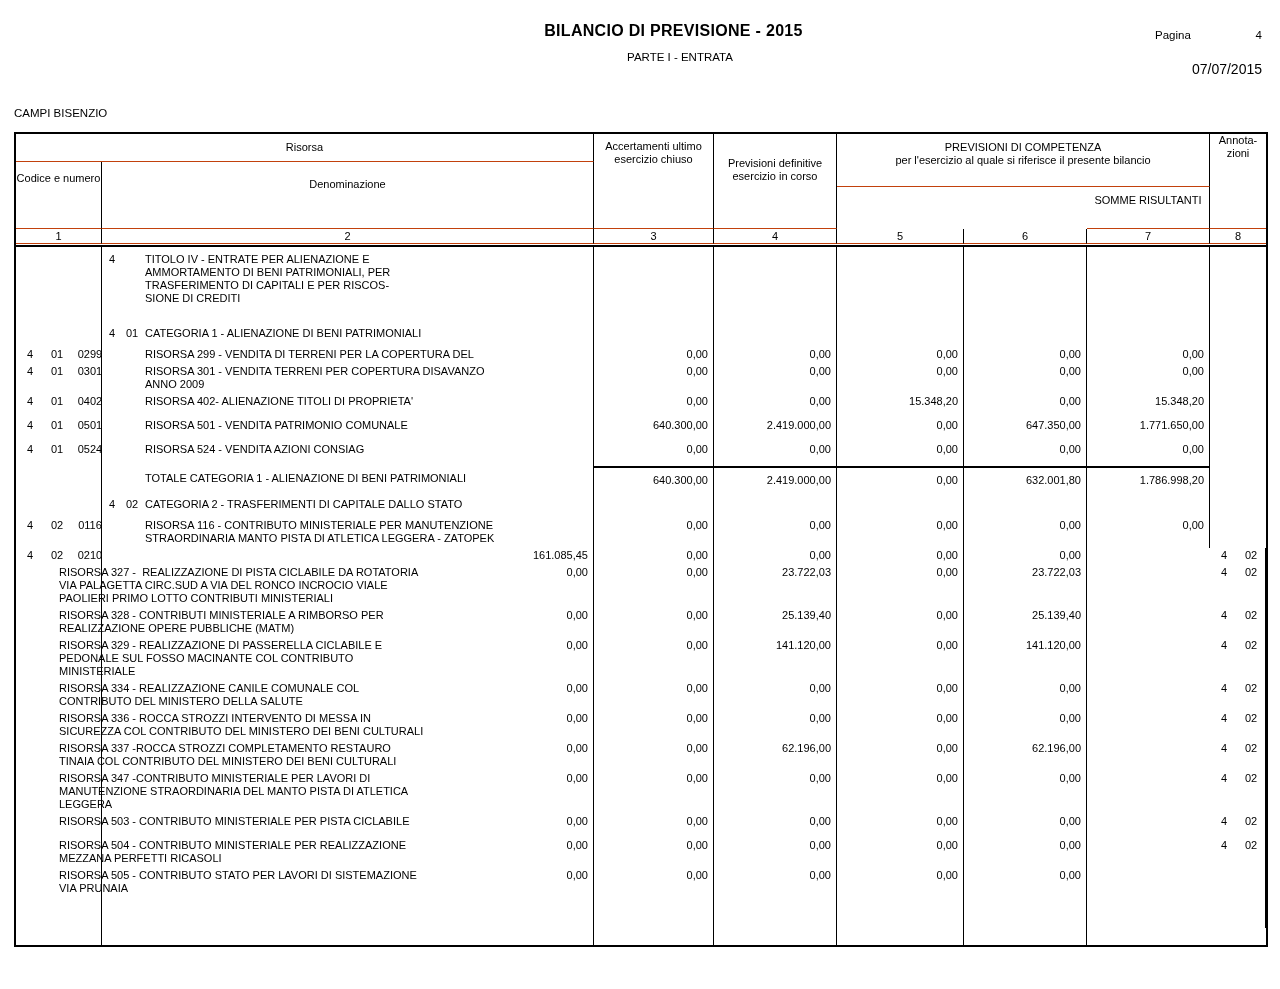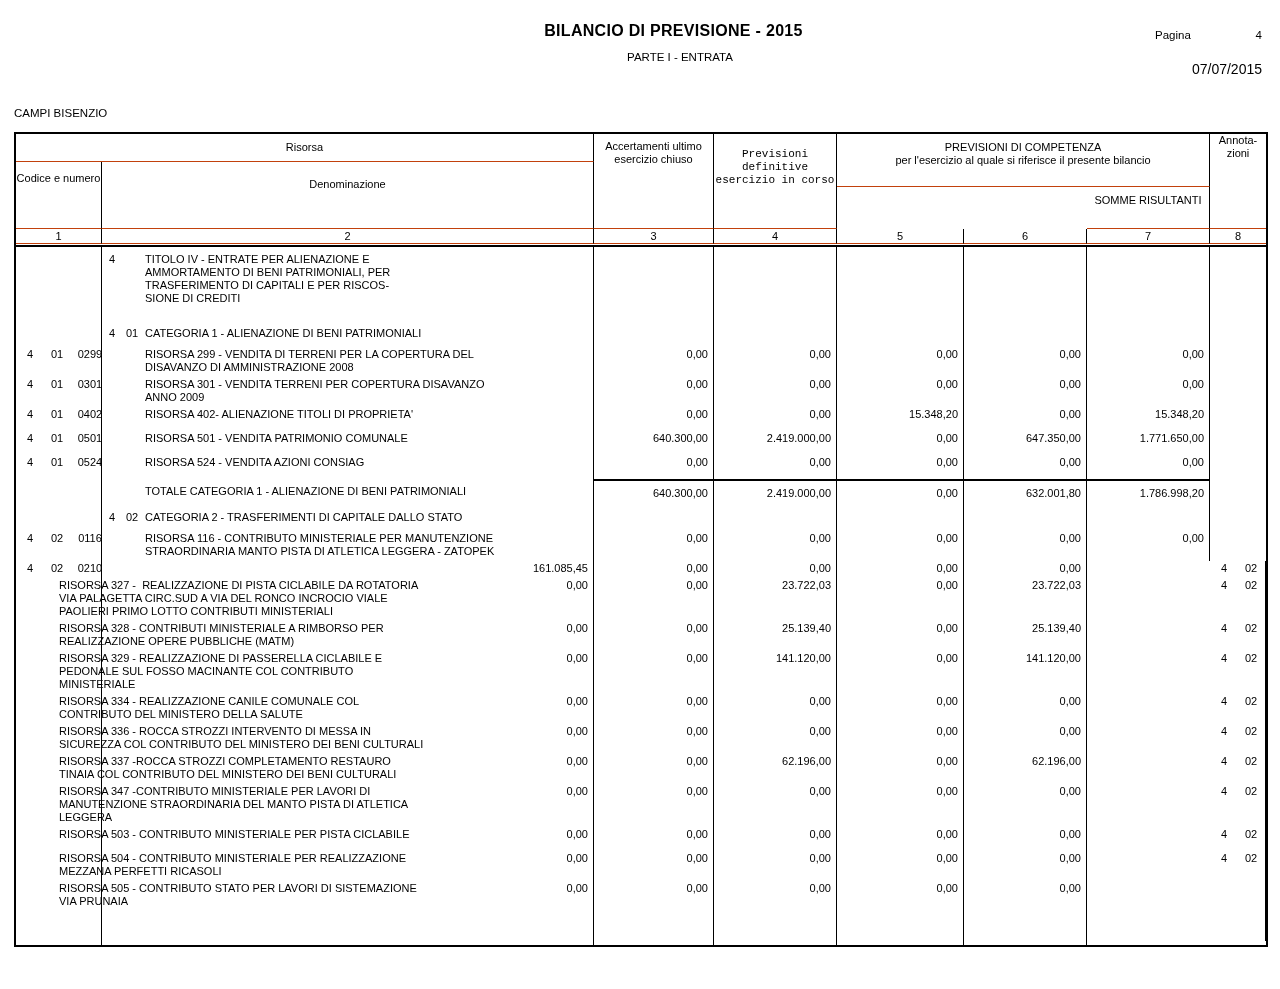--- a/index.html
+++ b/index.html
@@ -25,21 +25,21 @@
     display:grid;
     grid-template-columns:86px 492px 120px 123px 127px 123px 123px 56px;
     grid-template-rows:28px 25px 42px 15px;
     font-size:11px; line-height:13px;
   }
   .hc { border-right:1px solid #000; border-bottom:1px solid #c2410c; text-align:center; }
   .h-risorsa { grid-column:1/3; grid-row:1; padding-top:7px; }
   .h-codice  { grid-column:1; grid-row:2/4; padding-top:10px; }
   .h-denom   { grid-column:2; grid-row:2/4; padding-top:16px; }
   .h-accert  { grid-column:3; grid-row:1/4; padding-top:6px; }
-  .h-prev    { grid-column:4; grid-row:1/4; padding-top:14px;font-family:Liberation Mono, monospace; }
+  .h-prev    { grid-column:4; grid-row:1/4; padding-top:23px; }
   .h-comp    { grid-column:5/8; grid-row:1/3; padding-top:7px; }
   .h-variaz  { grid-column:5/7; grid-row:3; padding-top:7px; }
   .h-somme   { grid-column:7; grid-row:3; padding-top:7px; }
   .h-annot   { grid-column:8; grid-row:1/4; border-right:none; white-space:pre-line; }
   .h-variaz .pair { display:flex; }
   .h-variaz .pair span { flex:1; }
   .h-num { grid-row:4; padding-top:1px; }
   .h-num.n8 { border-right:none; }
   .head-sep { height:3px; border-bottom:2px solid #000; }
 
@@ -144,21 +144,20 @@
             <span>01</span>
             <span>0299</span>
           </div>
         </div>
         <div class="tc c2 rt-resource">
           <div class="desc">
             <span class="pfx"></span>
             <span class="pfx"></span>
             <div class="lines">
               <div>RISORSA 299 - VENDITA DI TERRENI PER LA COPERTURA DEL</div>
-              <div>DISAVANZO DI AMMINISTRAZIONE 2008</div>
             </div>
           </div>
         </div>
         <div class="tc val c3 rt-resource">0,00</div>
         <div class="tc val c4 rt-resource">0,00</div>
         <div class="tc val c5 rt-resource">0,00</div>
         <div class="tc val c6 rt-resource">0,00</div>
         <div class="tc val c7 rt-resource">0,00</div>
         <div class="tc c8 rt-resource"></div>
         <div class="tc c1 rt-resource">

